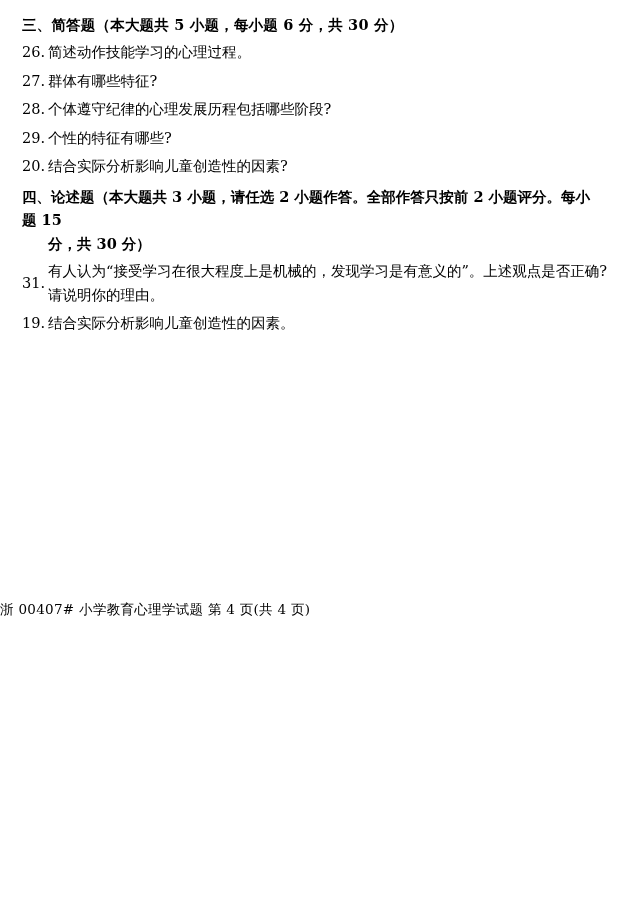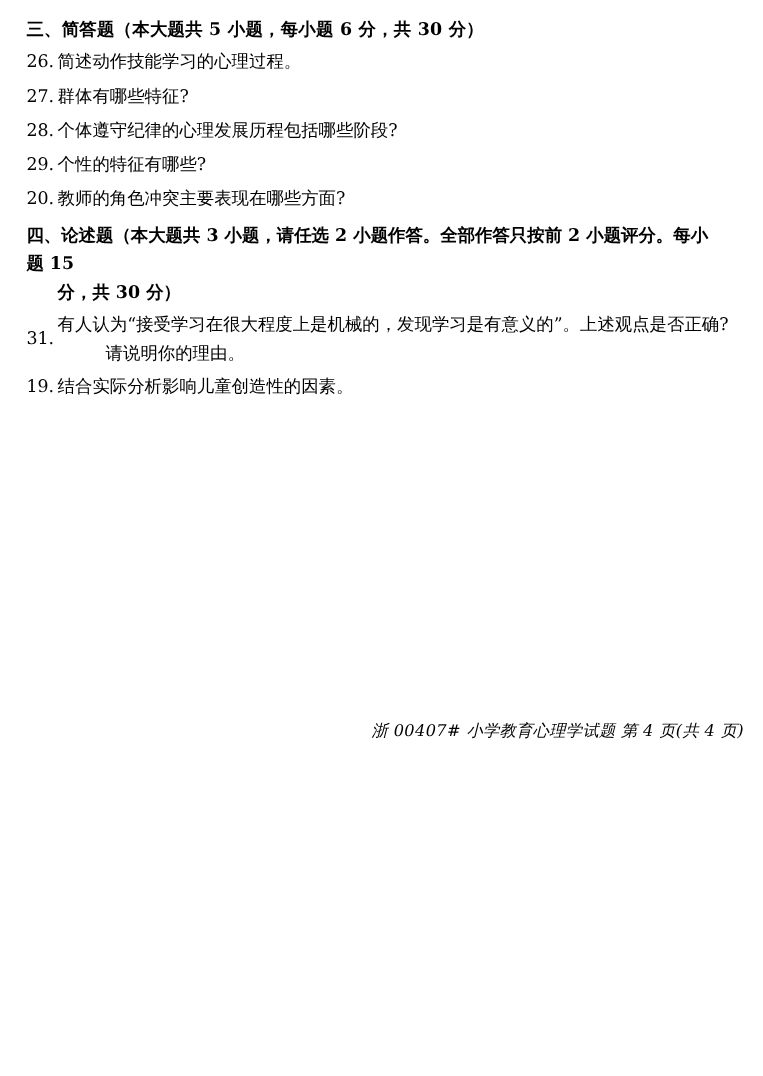--- a/index.html
+++ b/index.html
@@ -41,42 +41,40 @@
     width: 26px;
     text-align: left;
     white-space: nowrap;
   }
   .q .body {
     flex: 1 1 auto;
   }
   .q .cont {
     display: block;
     text-indent: 0;
-    margin-left: 40px;
   }
   .head-wrap {
     font-size: 14.5px;
     font-weight: bold;
     line-height: 1.62;
     margin: 6px 4px 4px 0;
   }
   .head-wrap .l2 {
     display: block;
     padding-left: 26px;
   }
   .footer {
     position: absolute;
     left: 0;
     right: 16px;
     bottom: 22px;
-    text-align: right;
+    text-align: left;
     font-size: 13.5px;
     line-height: 1.4;
     letter-spacing: 0.3px;
-    font-style: italic;
   }
   .footer .code {
     font-family: "DejaVu Serif", "Liberation Serif", serif;
   }
 </style>
 </head>
 <body>
 
 <div class="page">
 
@@ -97,21 +95,21 @@
     <span class="body">个体遵守纪律的心理发展历程包括哪些阶段?</span>
   </div>
 
   <div class="q">
     <span class="num">29.</span>
     <span class="body">个性的特征有哪些?</span>
   </div>
 
   <div class="q">
     <span class="num">20.</span>
-    <span class="body">教师的角色冲突主要表现在哪些方面?</span>
+    <span class="body">结合实际分析影响儿童创造性的因素?</span>
   </div>
 
   <div class="head-wrap">
     <span>四、论述题（本大题共 3 小题，请任选 2 小题作答。全部作答只按前 2 小题评分。每小题 15</span>
     <span class="l2">分，共 30 分）</span>
   </div>
 
   <div class="q">
     <span class="num">31.</span>
     <span class="body">

